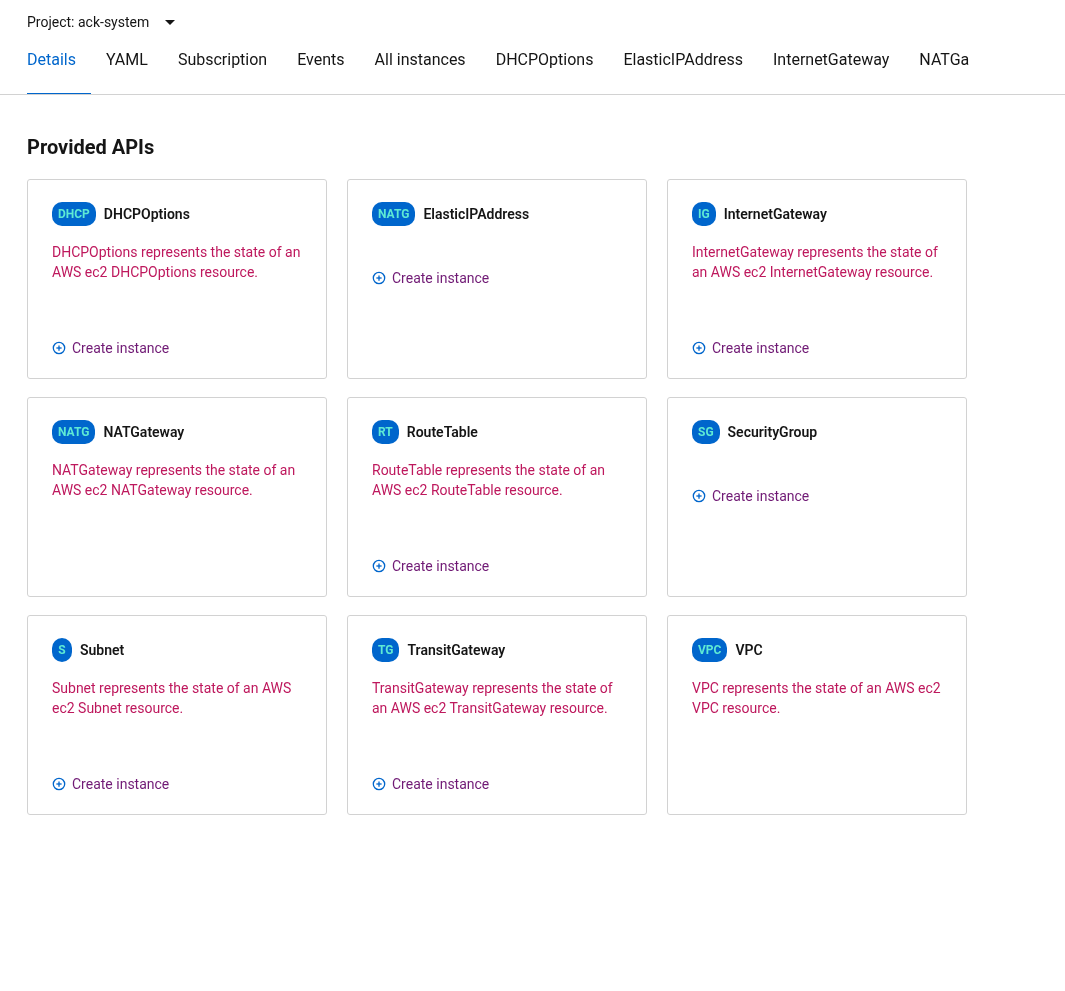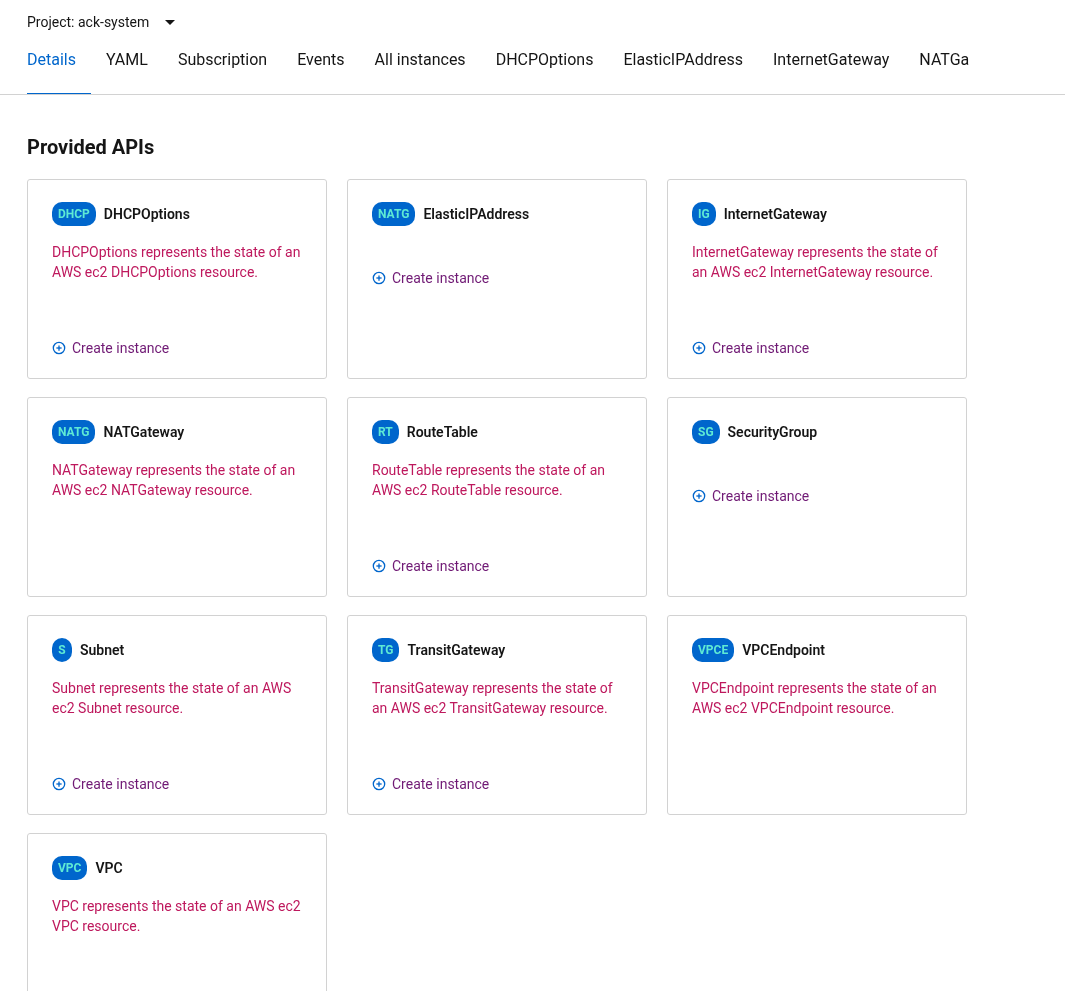--- a/index.html
+++ b/index.html
@@ -254,25 +254,18 @@
             <circle cx="8" cy="8" r="6.5"></circle>
             <line x1="8" y1="5" x2="8" y2="11"></line>
             <line x1="5" y1="8" x2="11" y2="8"></line>
           </svg>
         </span>
         <span>Create instance</span>
       </div>
     </div>
     <div class="card">
       <div class="card-header">
-        <span class="badge">VPCE</span>
-        <span class="card-title">VPCEndpoint</span>
-      </div>
-      <div class="card-desc">VPCEndpoint represents the state of an AWS ec2 VPCEndpoint resource.</div>
-    </div>
-    <div class="card">
-      <div class="card-header">
         <span class="badge">VPC</span>
         <span class="card-title">VPC</span>
       </div>
       <div class="card-desc">VPC represents the state of an AWS ec2 VPC resource.</div>
     </div>
   </div>
 
 </body></html>

